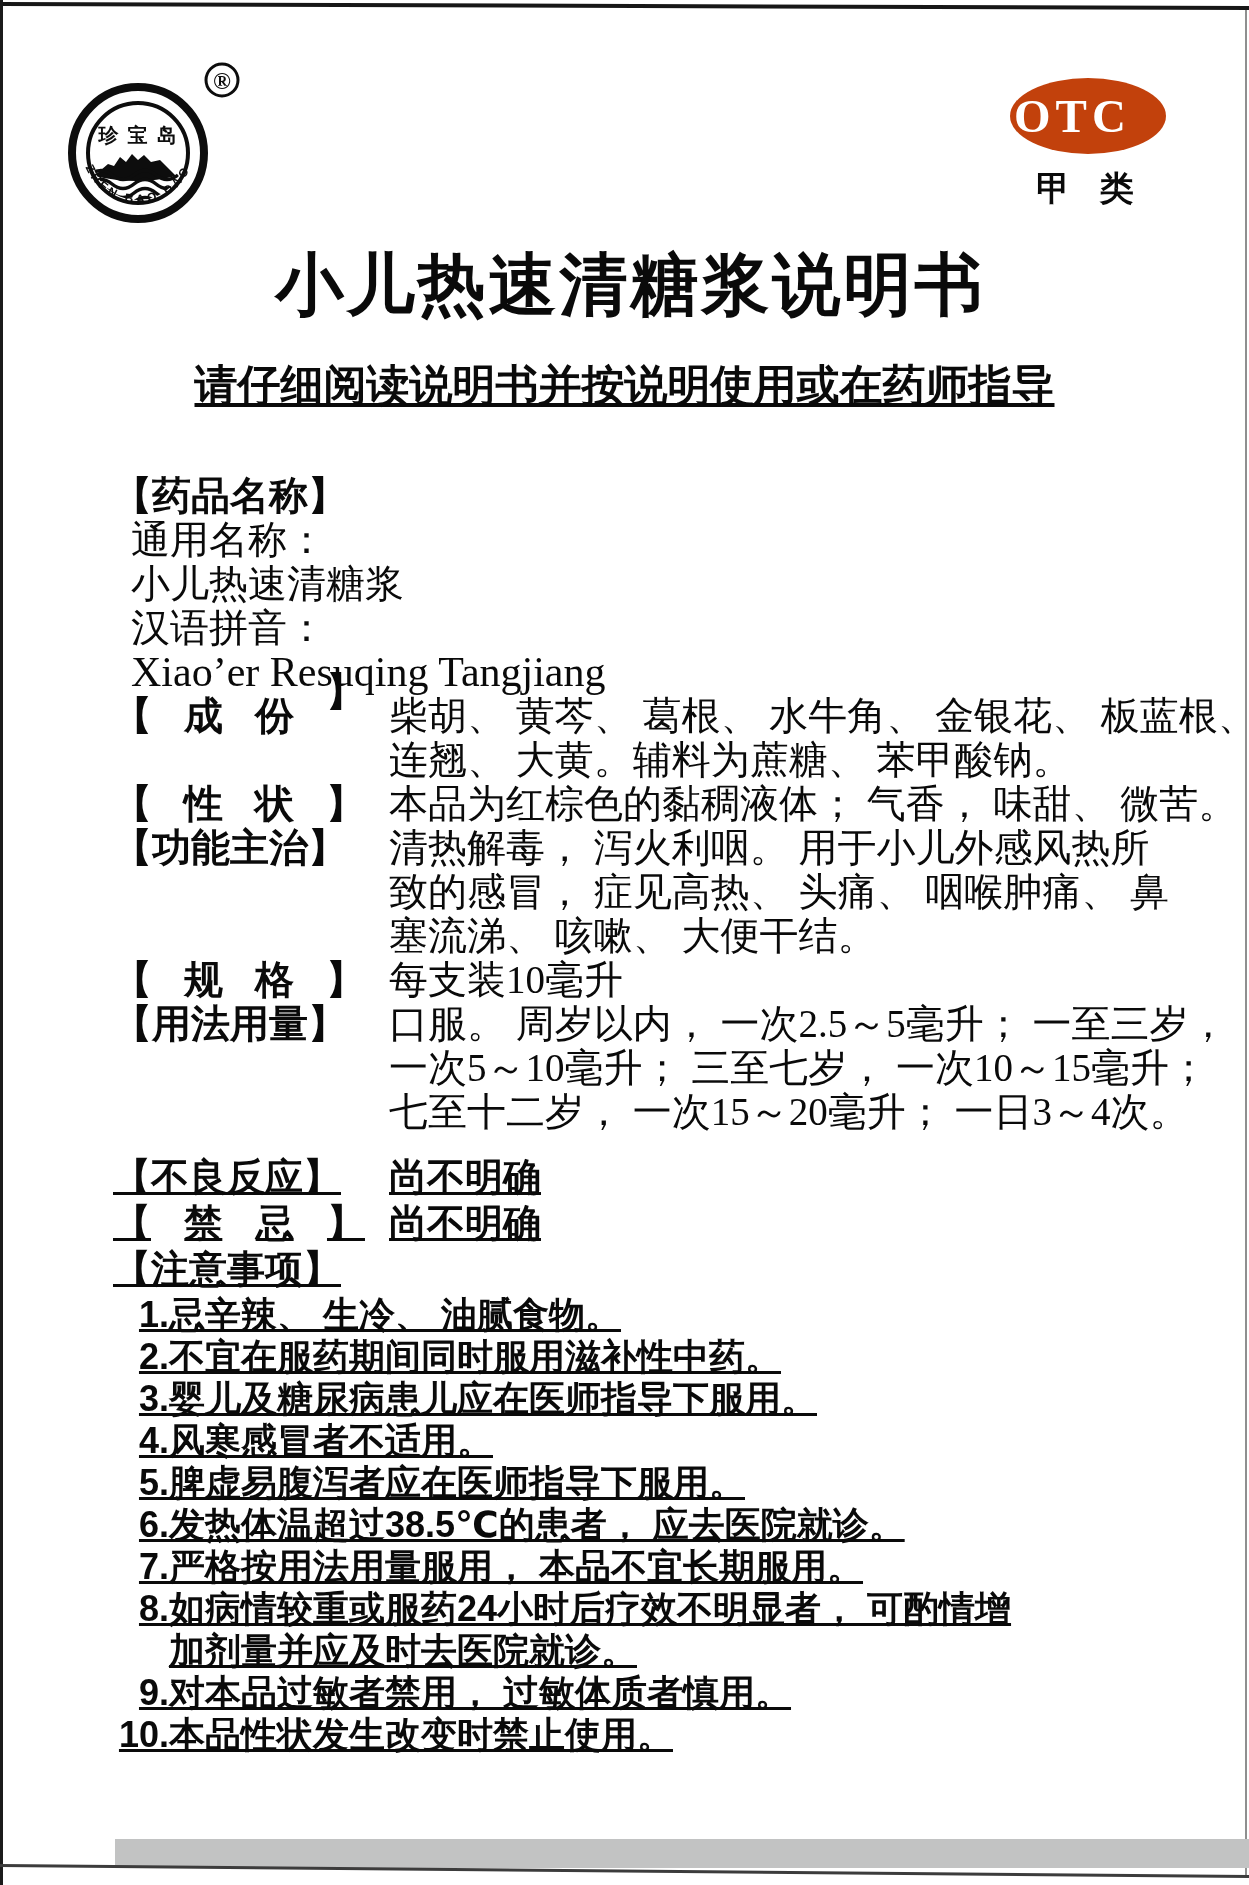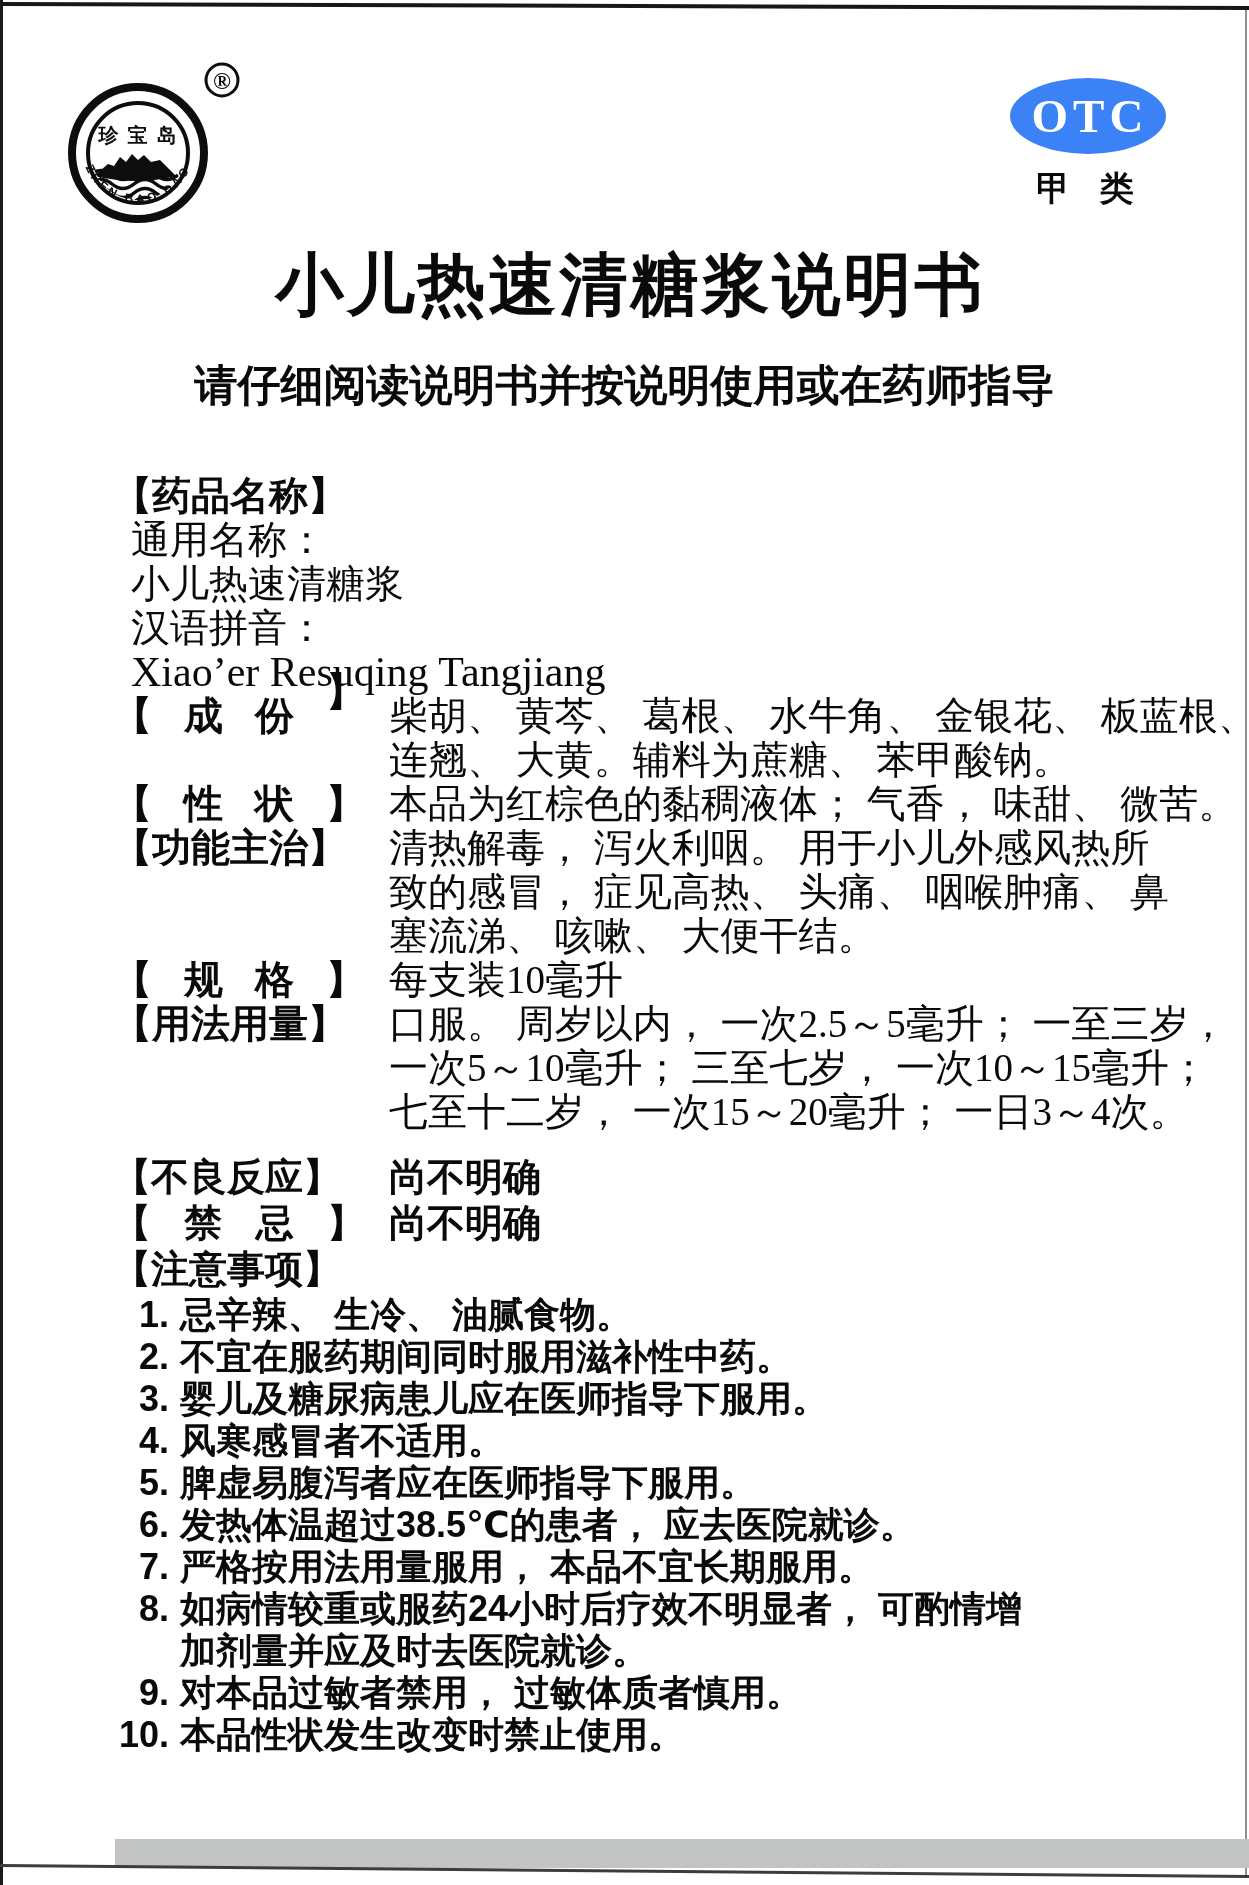--- a/index.html
+++ b/index.html
@@ -15,22 +15,22 @@
   .edge-top{position:absolute;left:-6px;top:2px;width:106%;height:4px;background:#171717;transform:rotate(0.18deg);transform-origin:left center;}
   .edge-left{position:absolute;left:0;top:0;bottom:0;width:3px;background:#1b1b1b;}
   .edge-right{position:absolute;right:2px;top:10px;bottom:10px;width:2px;background:#8f8f8f;}
   .gray-band{position:absolute;left:115px;right:0;top:1839px;height:29px;background:#c2c3c3;}
   .edge-bottom{position:absolute;left:-8px;top:1864px;width:108%;height:3px;background:#3c3c3c;transform:rotate(0.5deg);transform-origin:left center;}
 
   
   .logo-wrap{position:absolute;left:56px;top:58px;width:190px;height:178px;}
   .otc-wrap{position:absolute;left:1010px;top:78px;width:160px;text-align:center;}
   .otc-oval{
-    width:156px;height:76px;background:#3b82f6;border-radius:50%;
-    display:flex;align-items:center;justify-content:center;
+    width:156px;height:76px;background:#c2410c;border-radius:50%;
+    display:flex;align-items:center;justify-content:flex-start;
   }
   .otc-oval span{
     color:#ffffff;font-family:"Liberation Serif","DejaVu Serif",serif;
     font-weight:bold;font-size:47px;letter-spacing:5px;line-height:1;padding-left:4px;
   }
   .otc-class{
     margin-top:12px;
     font-family:"Liberation Sans","DejaVu Sans",sans-serif;
     font-weight:bold;font-size:34px;letter-spacing:10px;white-space:nowrap;
   }
@@ -59,28 +59,28 @@
   }
   .lbl.spread{justify-content:space-between;}
   .lbl .bk{font-weight:bold;}
   .bk.raised{position:relative;top:-0.62em;}
   .content{flex:1;min-width:0;margin-left:24px;}
   .content .ln{white-space:nowrap;}
   .subline{display:flex;margin-left:18px;font-size:39px;line-height:44px;white-space:nowrap;flex-direction:column;}
   .pinyin{font-size:42px;}
 
   
-  .sans{font-family:"Liberation Sans","DejaVu Sans",sans-serif;font-weight:bold;}
+  .sans{font-family:"Liberation Sans","DejaVu Sans",sans-serif;font-weight:bold;text-decoration:underline;}
   .sans-block{margin-top:20px;}
   .sans-block .row{font-size:38px;line-height:46px;}
   .notes{margin-top:2px;}
   .note-item{display:flex;font-size:36px;line-height:42px;}
   .note-num{flex:0 0 56px;text-align:right;white-space:nowrap;}
   .note-text{flex:1;min-width:0;}
-  .note-text .ln{white-space:nowrap;margin-left:11px;}
+  .note-text .ln{white-space:nowrap;}
 </style>
 </head>
 <body>
 
 <div class="page">
 
   <div class="edge-top"></div>
   <div class="edge-left"></div>
   <div class="edge-right"></div>
 

